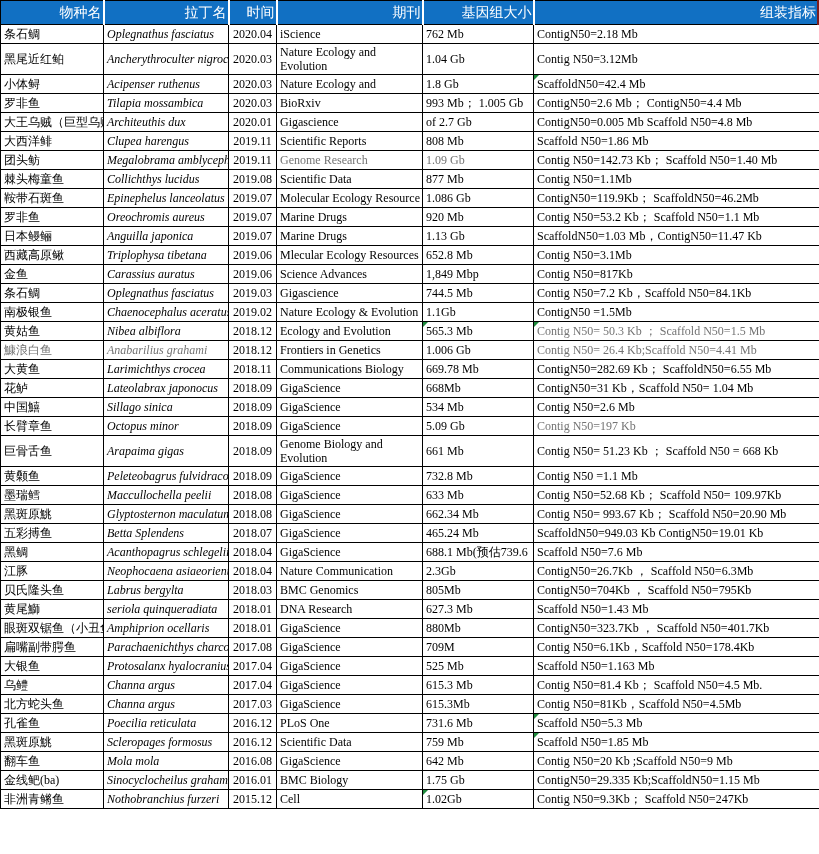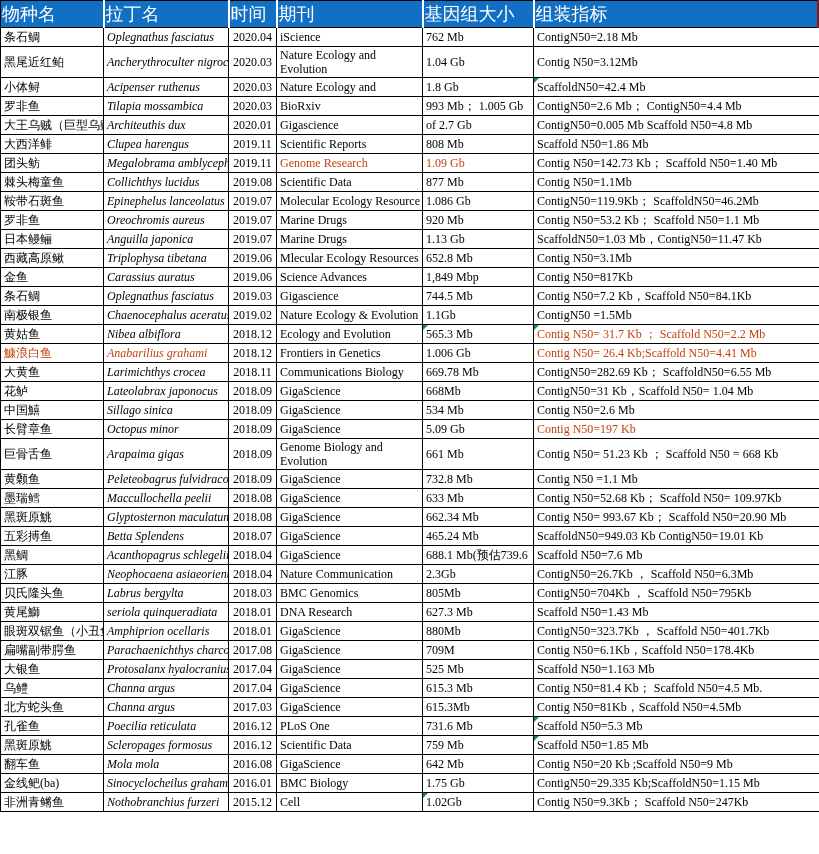--- a/index.html
+++ b/index.html
@@ -1,34 +1,34 @@
 <!DOCTYPE html>
 <html><head>
 <meta charset="utf-8">
 <style>
   html,body{margin:0;padding:0;background:#fff;}
   body{width:819px;height:854px;overflow:hidden;font-family:"Liberation Serif",serif;}
   table{border-collapse:collapse;table-layout:fixed;width:819px;border:1px solid #000;}
   thead th{
-    background:#1170C3;color:#fff;font-weight:normal;font-size:18px;
+    background:#1170C3;color:#fff;font-weight:normal;font-size:14px;
     border-left:2px solid #fff;border-right:2px solid #fff;
     border-top:1px solid #000;border-bottom:1px solid #000;
-    height:21px;text-align:left;overflow:hidden;white-space:nowrap;
+    height:21px;text-align:right;overflow:hidden;white-space:nowrap;
   }
   thead th:first-child{border-left:1px solid #000;}
   thead th:last-child{border-right:5px solid #7f1d1d;}
   td{
     border:1px solid #000;font-size:12px;line-height:14px;color:#000;
     padding:1px 3px;height:16px;white-space:nowrap;overflow:hidden;
     position:relative;vertical-align:middle;
   }
   td.wrap{white-space:normal;}
   .c-latin{font-style:italic;}
   .c-date{text-align:center;}
-  .gray{color:#c2410c;}
+  .gray{color:#737373;}
   .flag::before{
     content:"";position:absolute;top:0;left:0;width:0;height:0;
     border-style:solid;border-width:5px 5px 0 0;
     border-color:#1e8a3c transparent transparent transparent;
   }
 </style>
 </head>
 <body>
 
 <table>
@@ -170,21 +170,21 @@
     <td class="c-journal">Nature Ecology &amp; Evolution</td>
     <td class="c-genome">1.1Gb</td>
     <td class="c-assembly">ContigN50 =1.5Mb</td>
   </tr>
       <tr>
     <td class="c-species">黄姑鱼</td>
     <td class="c-latin">Nibea albiflora</td>
     <td class="c-date">2018.12</td>
     <td class="c-journal">Ecology and Evolution</td>
     <td class="c-genome flag">565.3 Mb</td>
-    <td class="c-assembly gray flag">Contig N50= 31.7 Kb ； Scaffold N50=2.2 Mb</td>
+    <td class="c-assembly gray flag">Contig N50= 50.3 Kb ； Scaffold N50=1.5 Mb</td>
   </tr>
       <tr>
     <td class="c-species gray">鱇浪白鱼</td>
     <td class="c-latin gray">Anabarilius grahami</td>
     <td class="c-date">2018.12</td>
     <td class="c-journal">Frontiers in Genetics</td>
     <td class="c-genome">1.006 Gb</td>
     <td class="c-assembly gray">Contig N50= 26.4 Kb;Scaffold N50=4.41 Mb</td>
   </tr>
       <tr>

